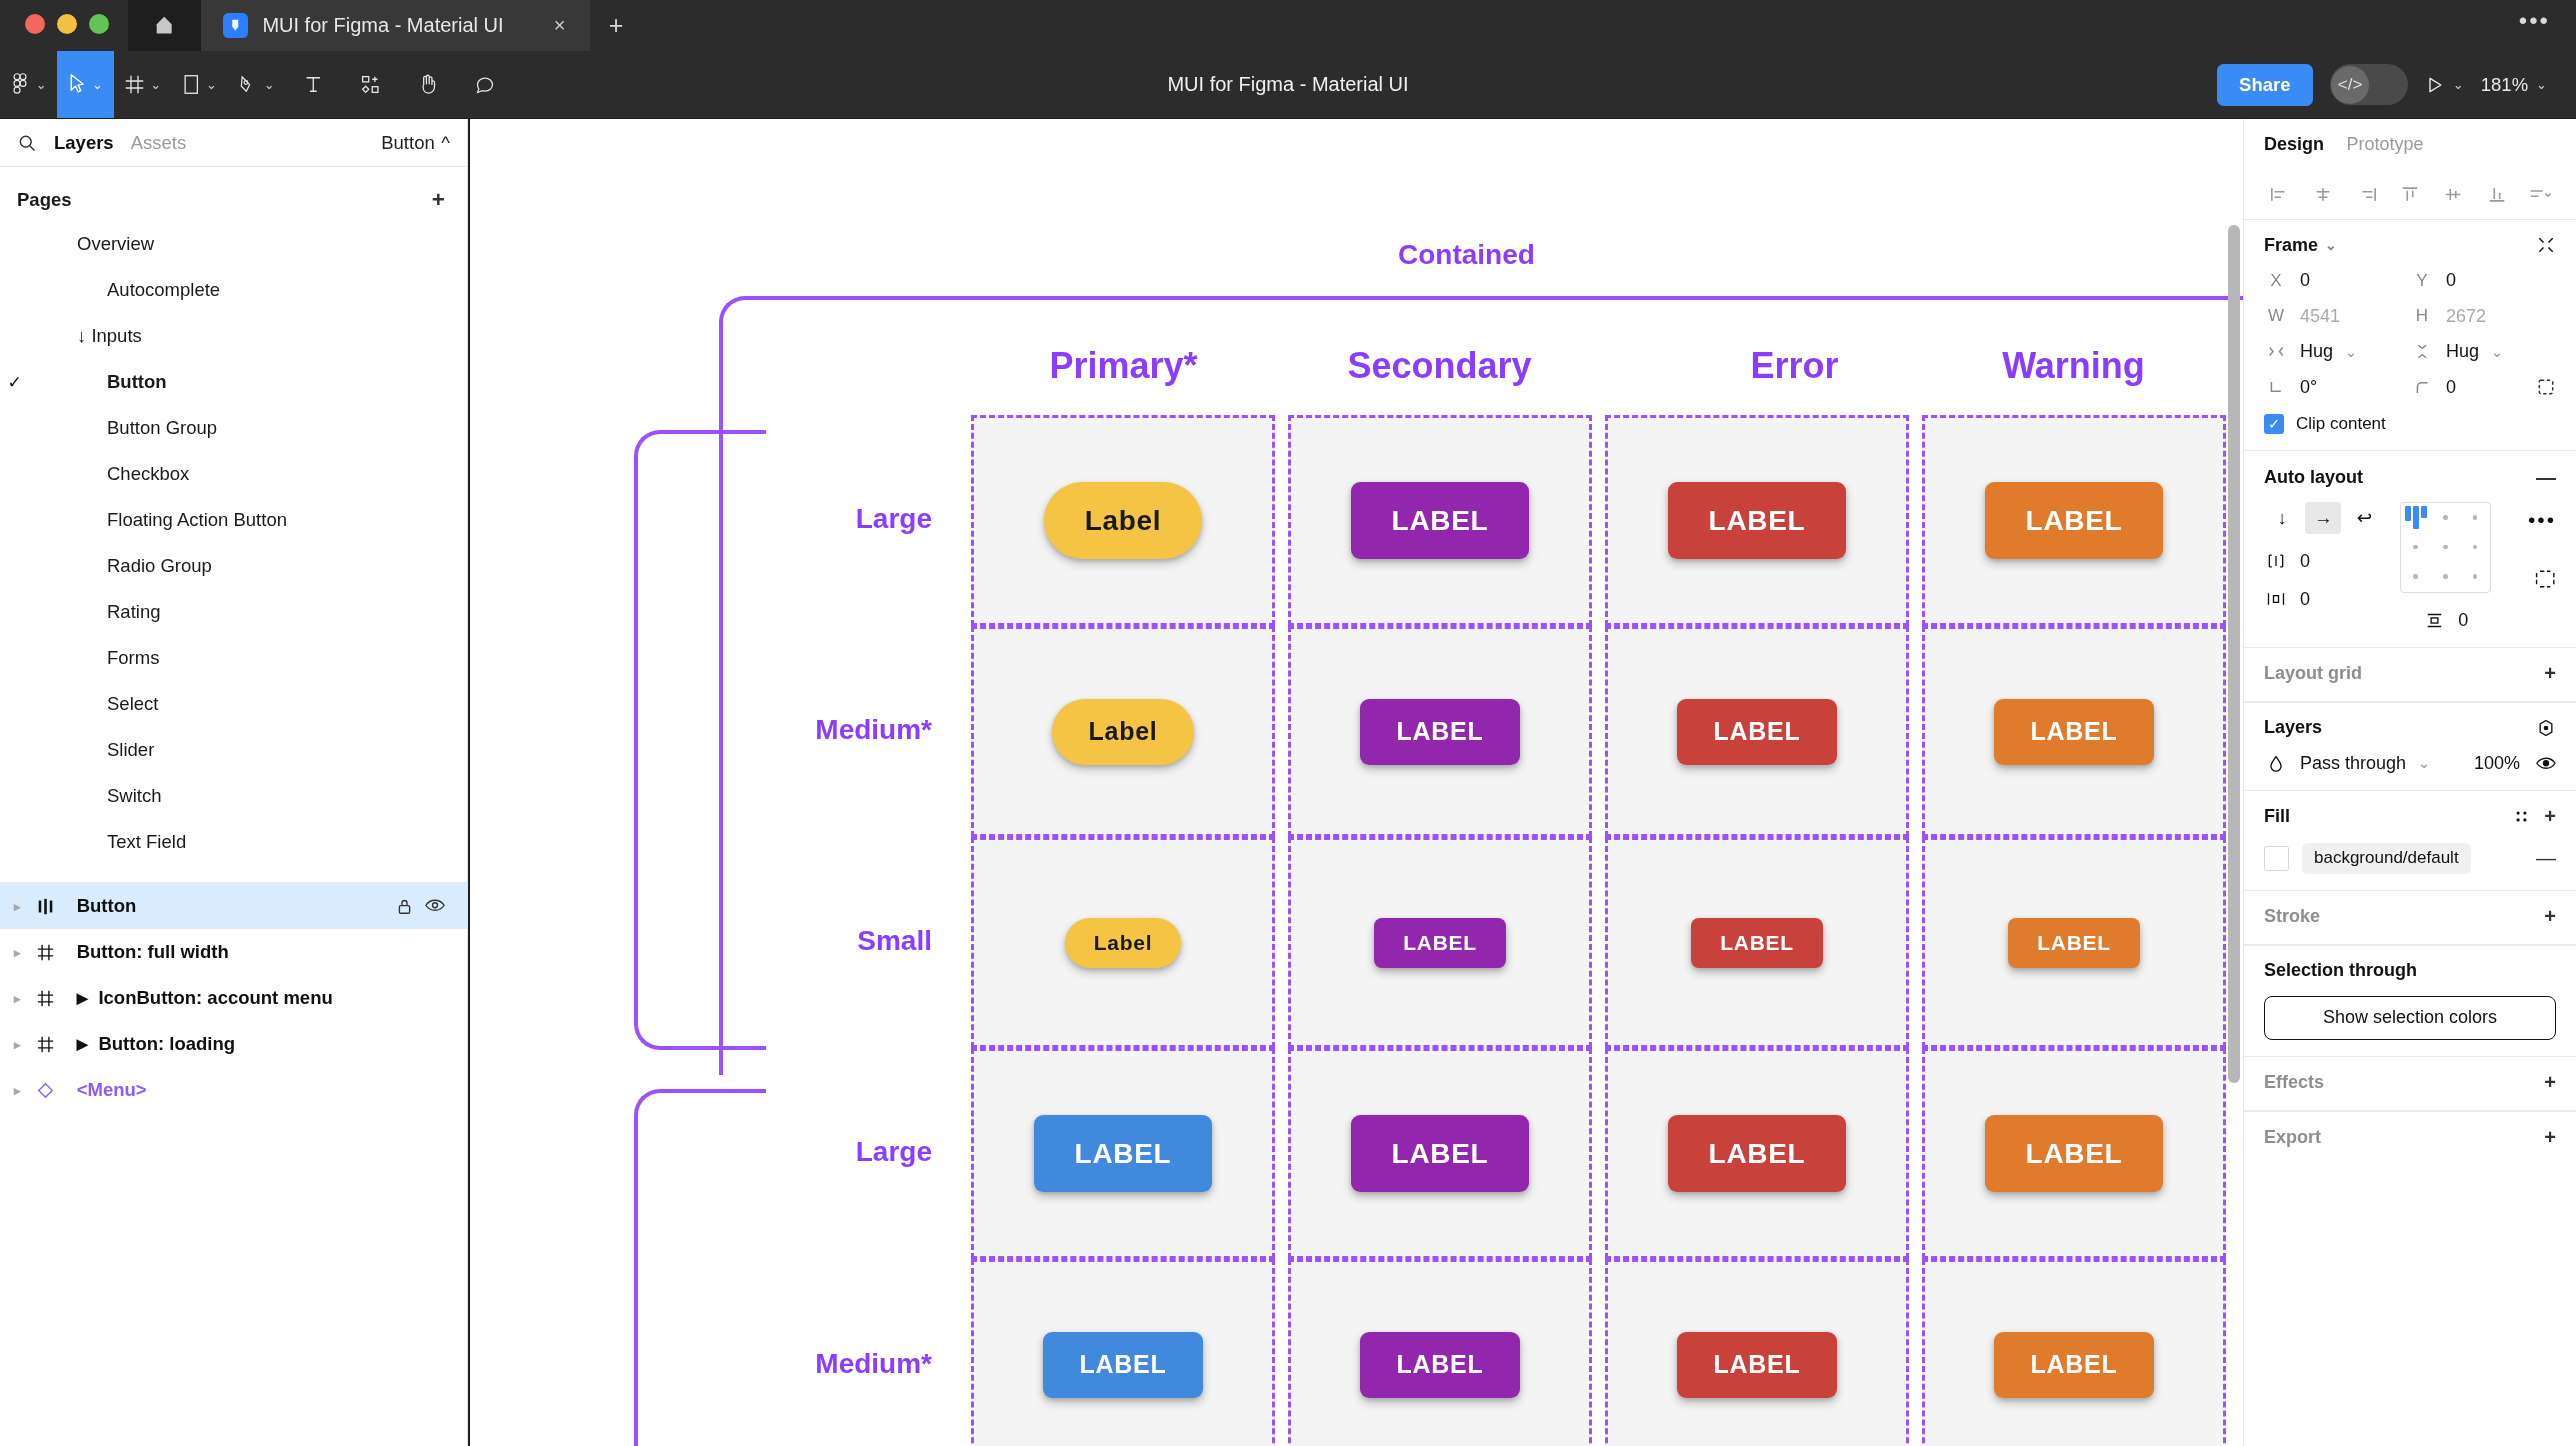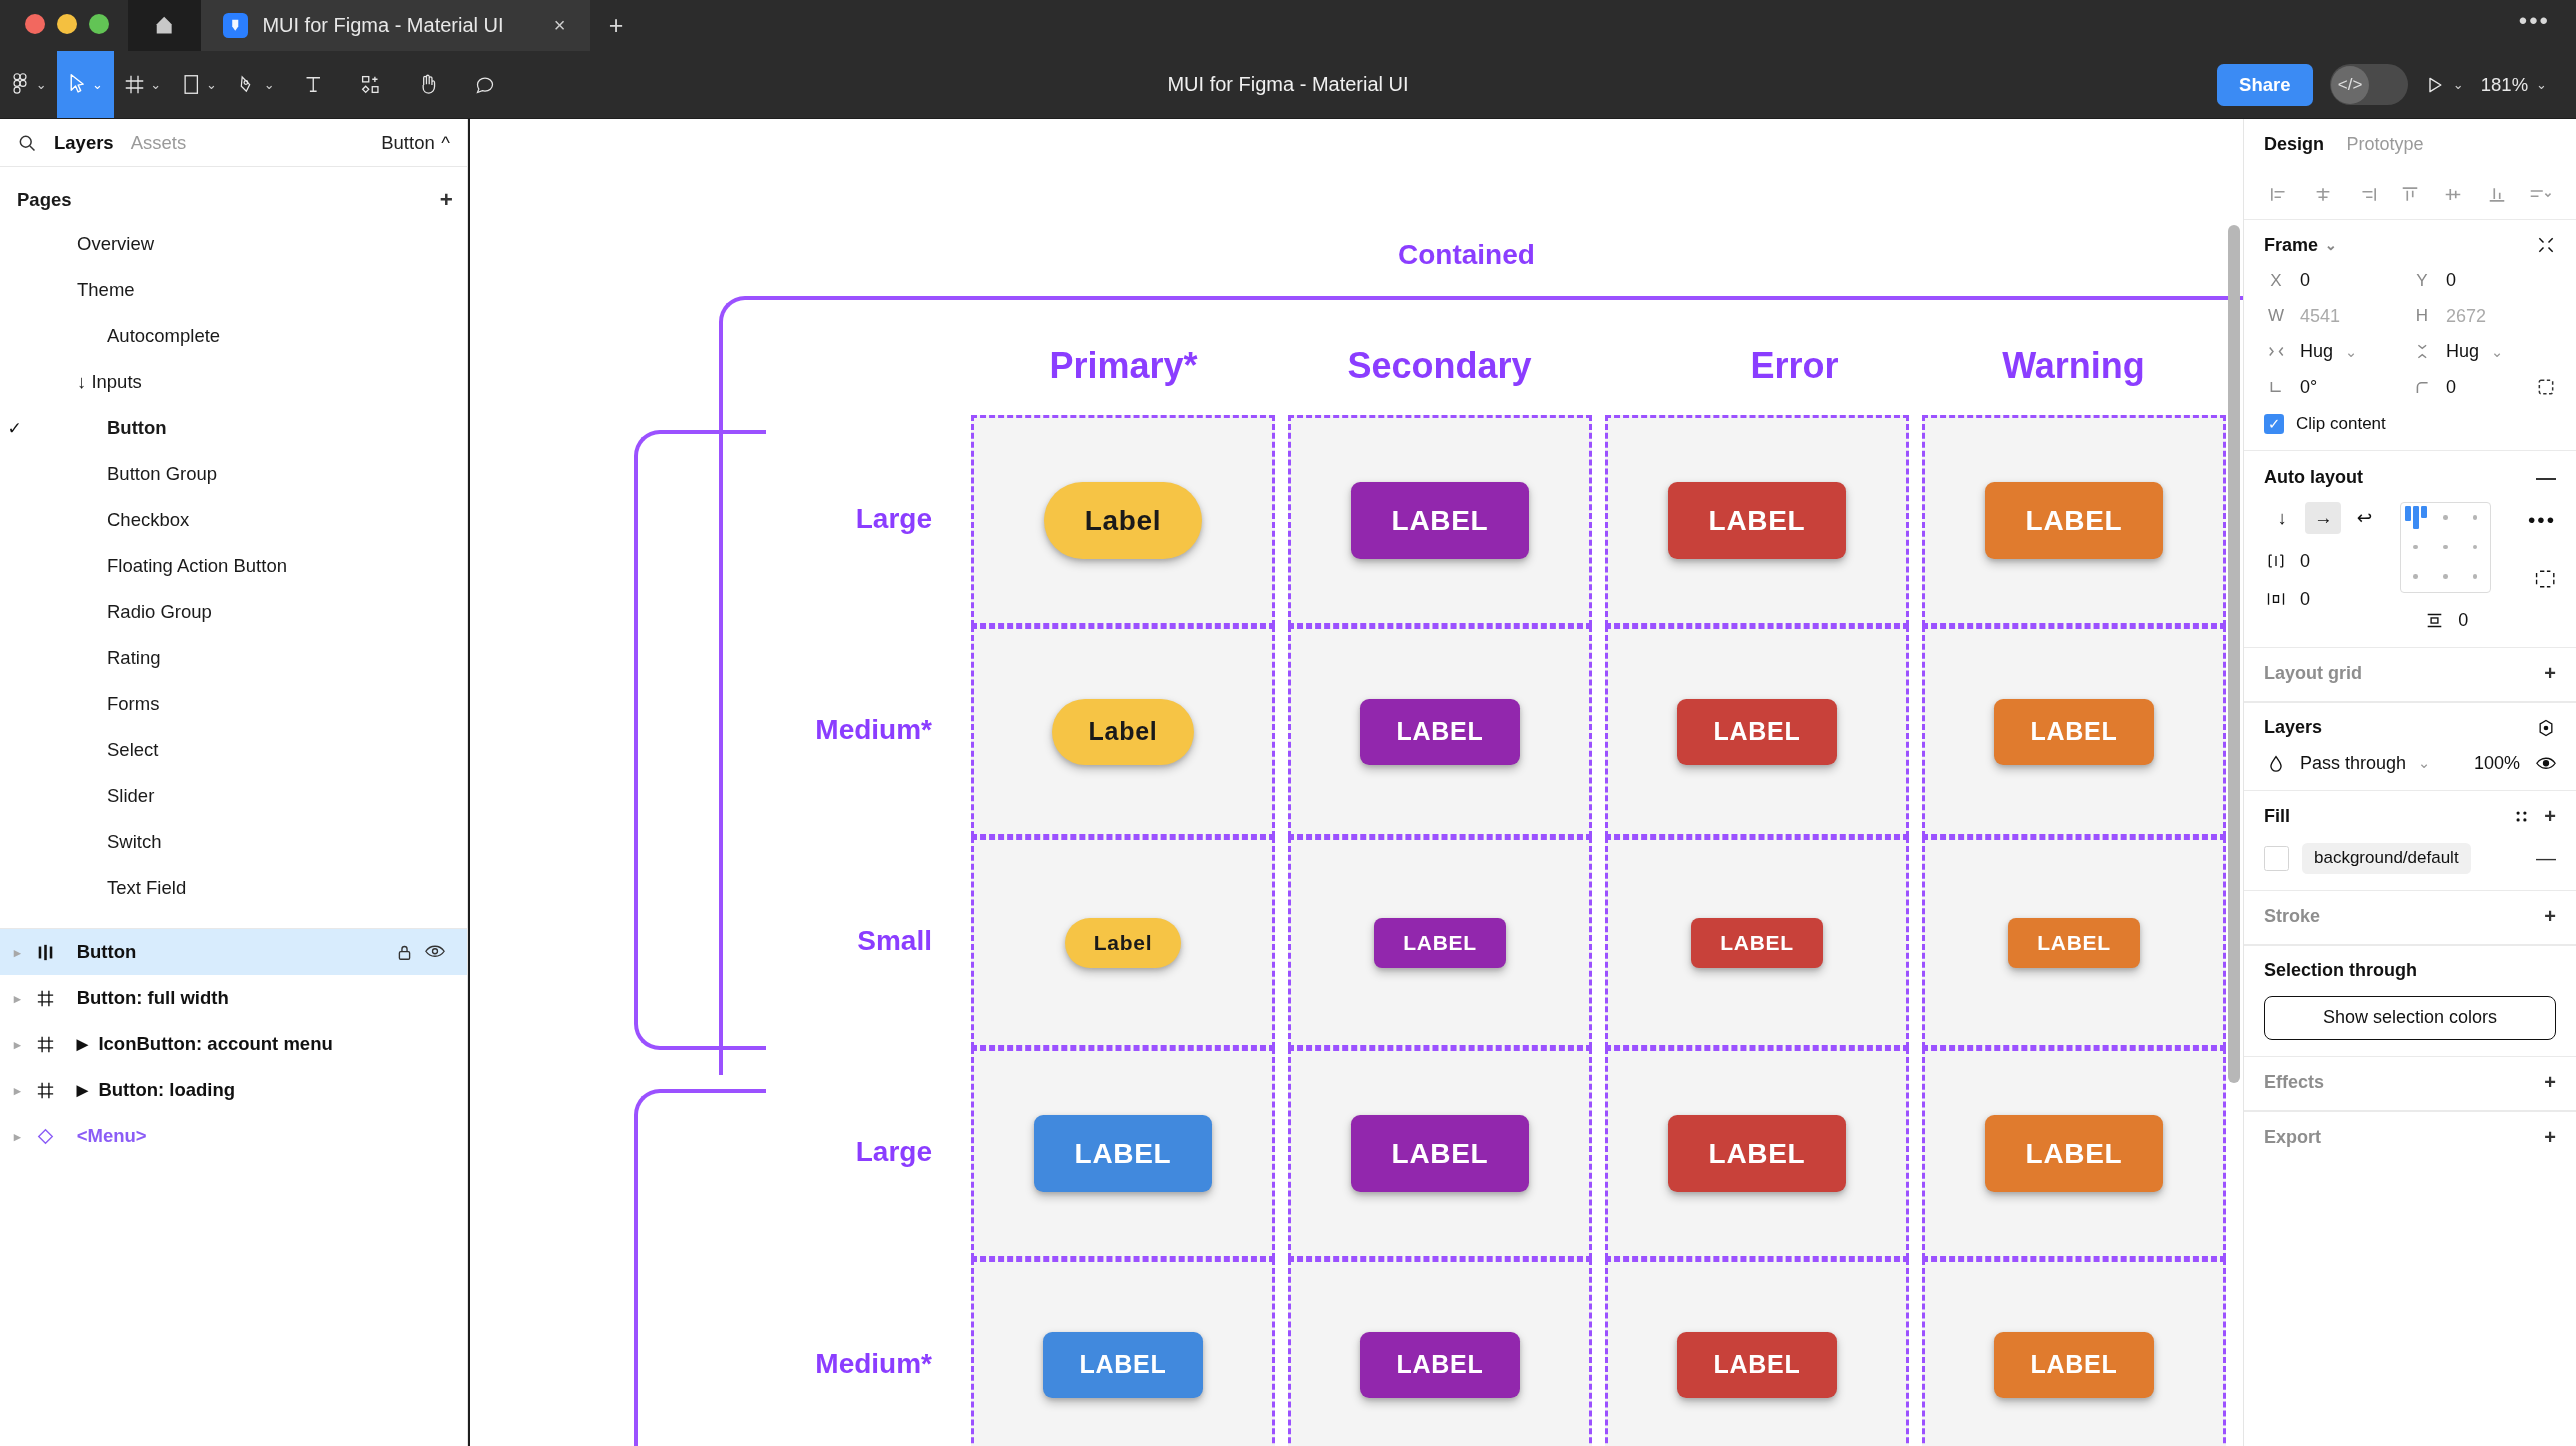--- a/index.html
+++ b/index.html
@@ -86,21 +86,21 @@
     font-size: 18.5px; color: #1a1a1a;
   }
   .lp-header {
     height: 48px; display: flex; align-items: center; gap: 17px; padding: 0 17px;
     border-bottom: 1.3px solid #e8e8e8;
   }
   .lp-tab { font-size: 18.5px; color: #9a9a9a; }
   .lp-tab.active { color: #111; font-weight: bold; }
   .lp-breadcrumb { margin-left: auto; display: flex; align-items: center; gap: 6.6px; color: #222; }
 
-  .pages-head { padding: 20px 9px 8px 17px; font-weight: bold; font-size: 18.5px; display: flex; align-items: center; }
+  .pages-head { padding: 20px 17px 8px 17px; font-weight: bold; font-size: 18.5px; display: flex; align-items: center; }
   .pages-head .plus { margin-left: auto; color: #333; font-size: 22.4px; padding-right: 5.3px; }
 
   .page-item {
     height: 46px; display: flex; align-items: center; font-size: 18.5px; color: #1a1a1a;
   }
   .page-item .check { width: 29px; text-align: center; font-size: 17px; color: #111; }
   .page-item .lbl { white-space: nowrap; }
   .indent-1 { padding-left: 48px; }
   .indent-2 { padding-left: 78px; }
   .page-item.bold .lbl { font-weight: bold; }
@@ -364,24 +364,20 @@
 
     <div class="pages-head">
       <span>Pages</span>
       <span class="plus">+</span>
     </div>
 
     <div id="pages-list">
         <div class="page-item">
           <span class="check"></span>
           <span class="lbl indent-1">Overview</span>
-        </div>
-        <div class="page-item">
-          <span class="check"></span>
-          <span class="lbl indent-1">Theme</span>
         </div>
         <div class="page-item">
           <span class="check"></span>
           <span class="lbl indent-2">Autocomplete</span>
         </div>
         <div class="page-item">
           <span class="check"></span>
           <span class="lbl indent-1">↓ Inputs</span>
         </div>
         <div class="page-item bold">

